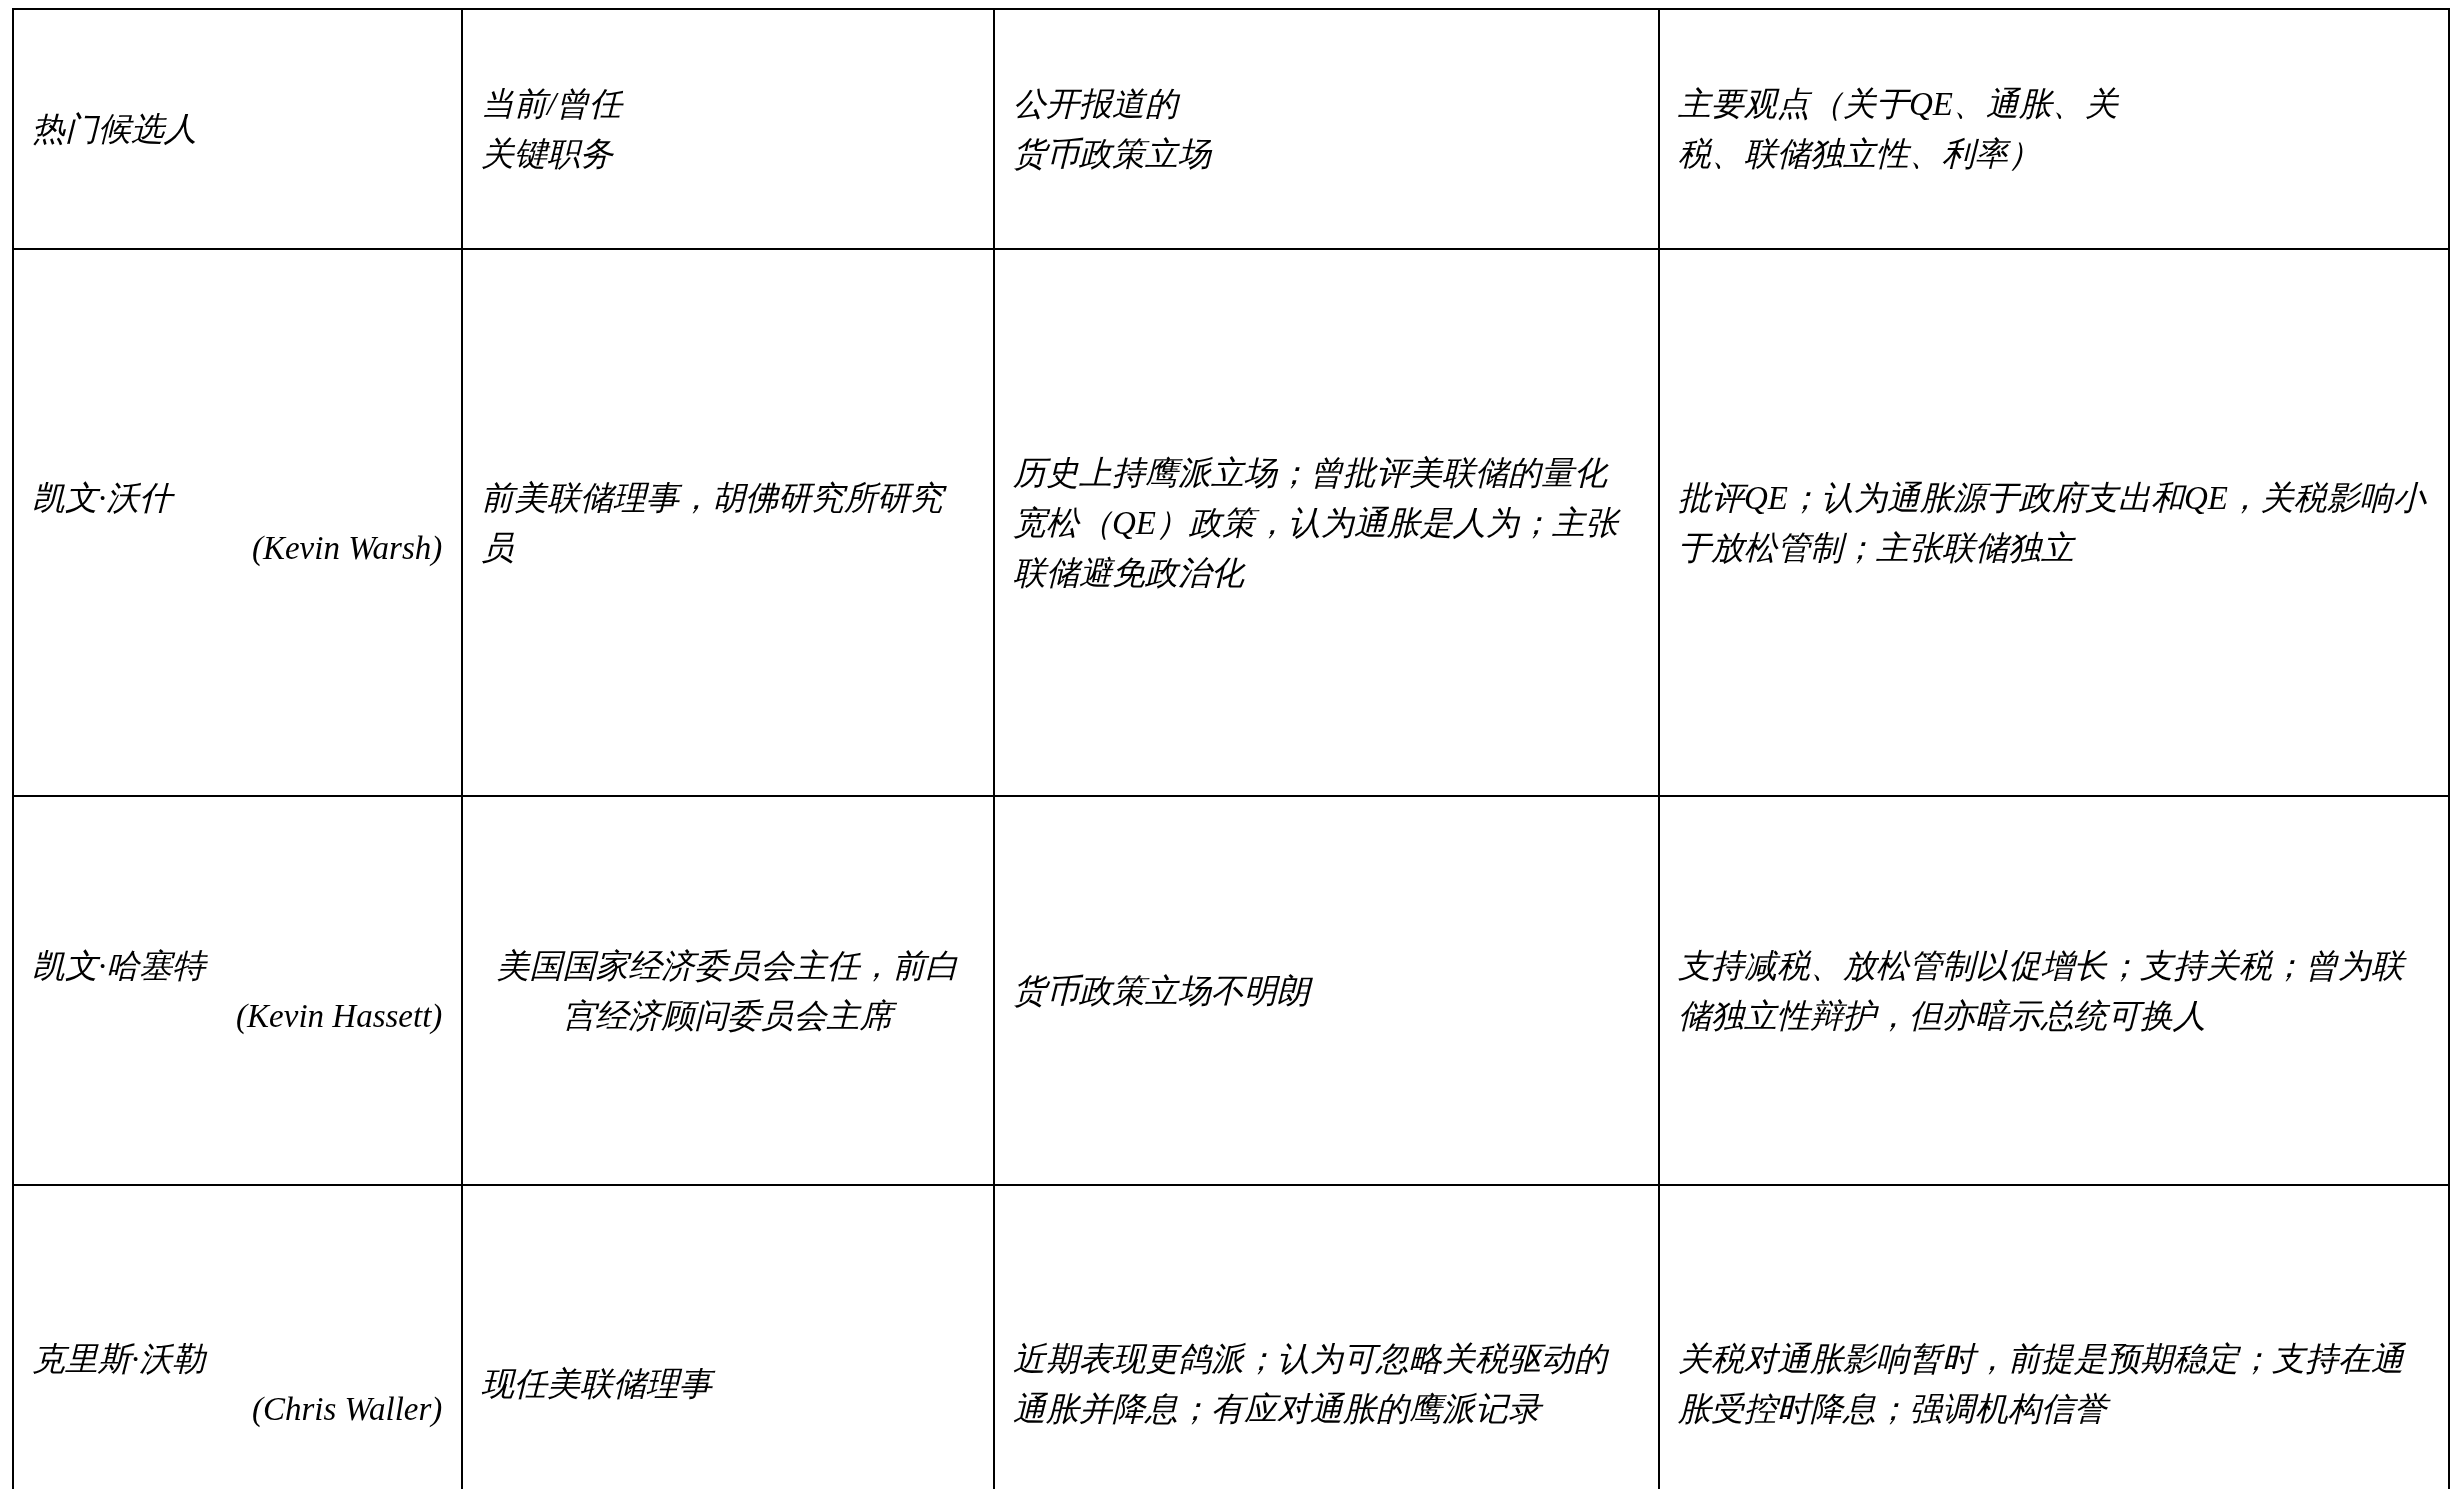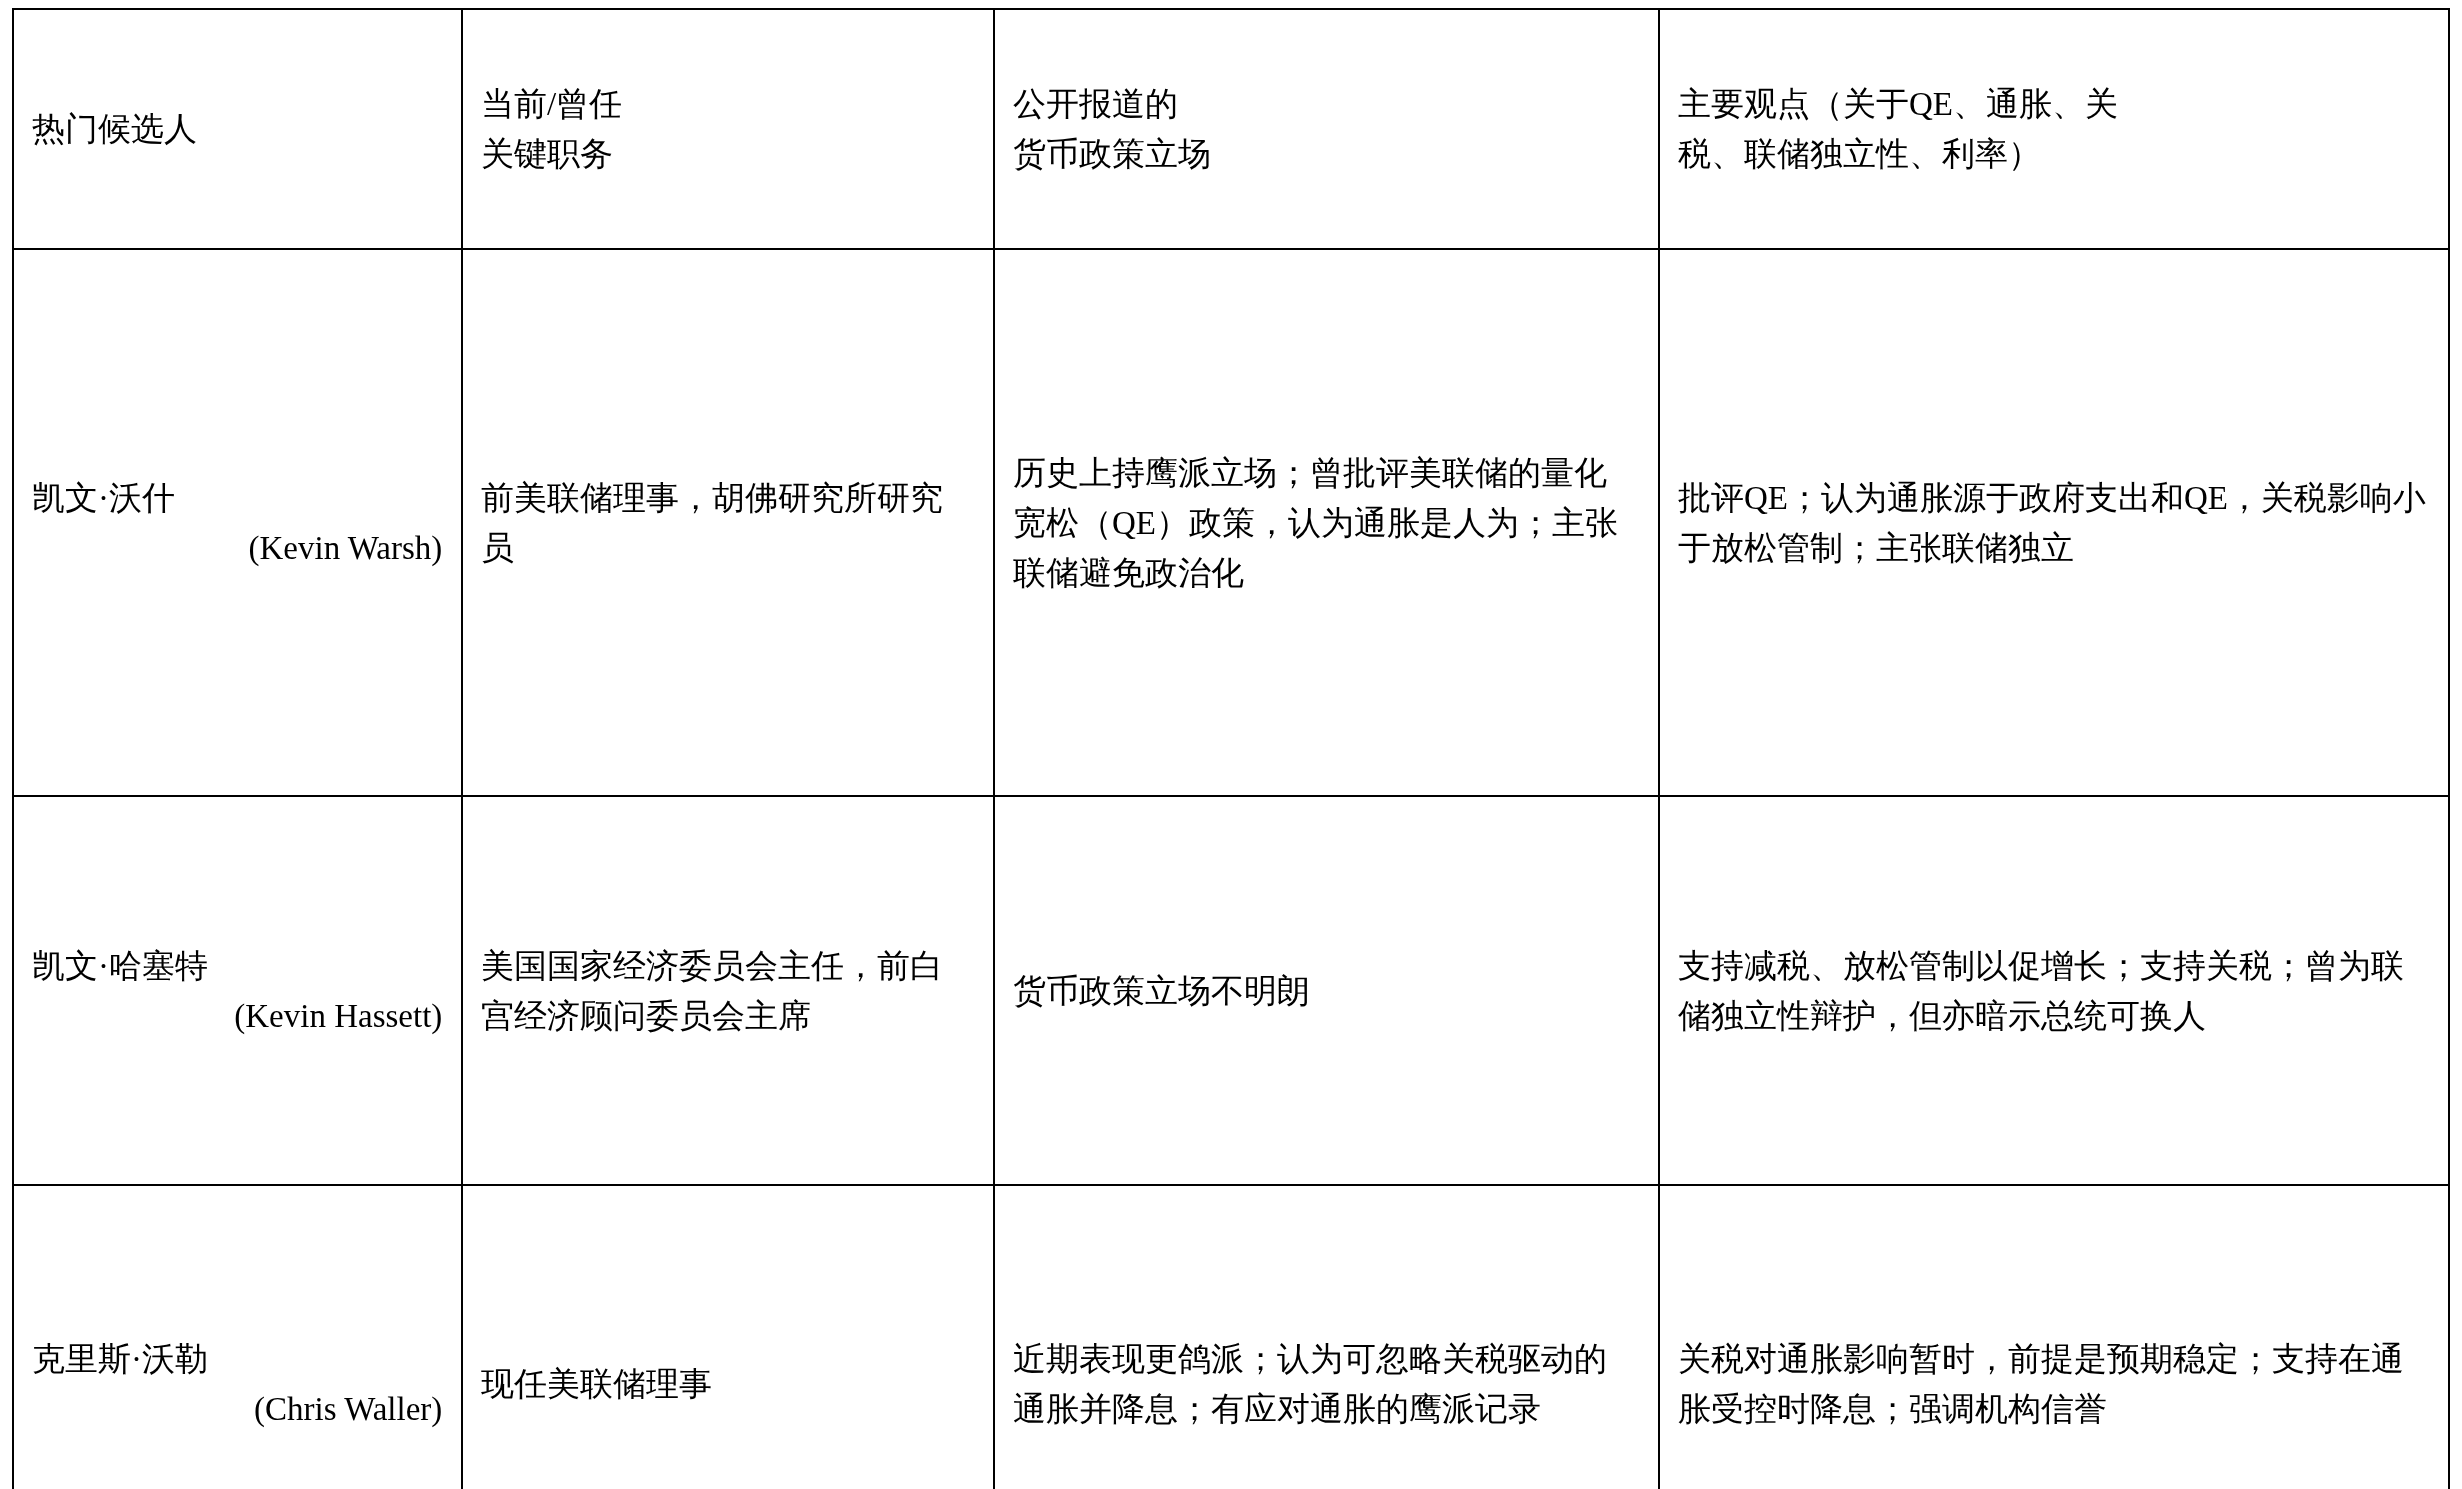--- a/index.html
+++ b/index.html
@@ -12,20 +12,21 @@
     height: 1490px;
     font-family: "Liberation Serif", "DejaVu Serif", serif;
     color: #000000;
     overflow: hidden;
   }
   .sheet {
     box-sizing: border-box;
     width: 2462px;
     height: 1348px;
     padding: 8.3px 11.6px 11.6px 11.6px;
+    font-style: italic;
   }
   table.candidates {
     border-collapse: collapse;
     width: 2436px;
     table-layout: fixed;
   }
   table.candidates td,
   table.candidates th {
     border: 2.5px solid #000000;
     vertical-align: middle;
@@ -55,21 +56,21 @@
     line-height: 1.55;
     border-radius: 24px;
   }
   .name-cell .cn { display: block; }
   .name-cell .en { display: block; text-align: right; }
   .role-cell {
     text-align: center;
     font-size: 34px;
     line-height: 1.55;
   }
-  .role-cell.left-al { text-align: left; }
+  .role-cell.left-al { text-align: center; }
   .stance-cell {
     text-align: left;
     font-size: 34px;
     line-height: 1.58;
   }
   .views-cell {
     text-align: left;
     font-size: 34px;
     line-height: 1.58;
   }

